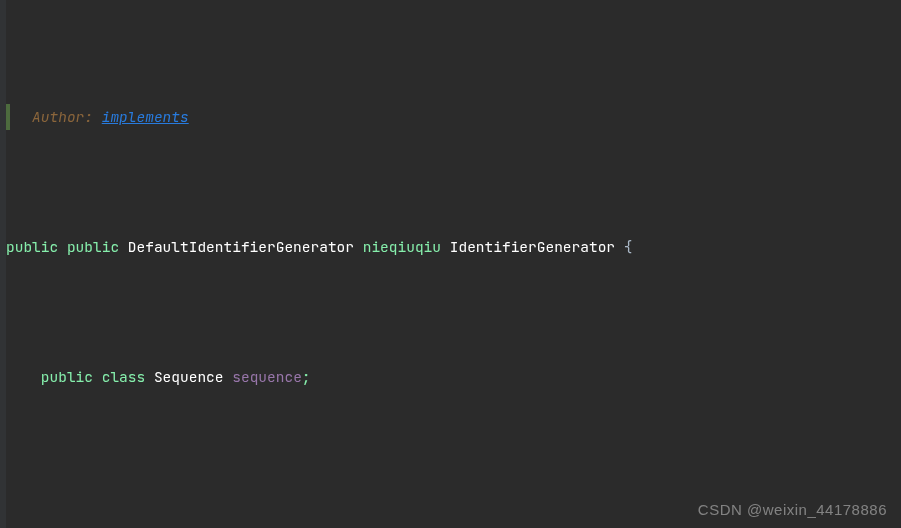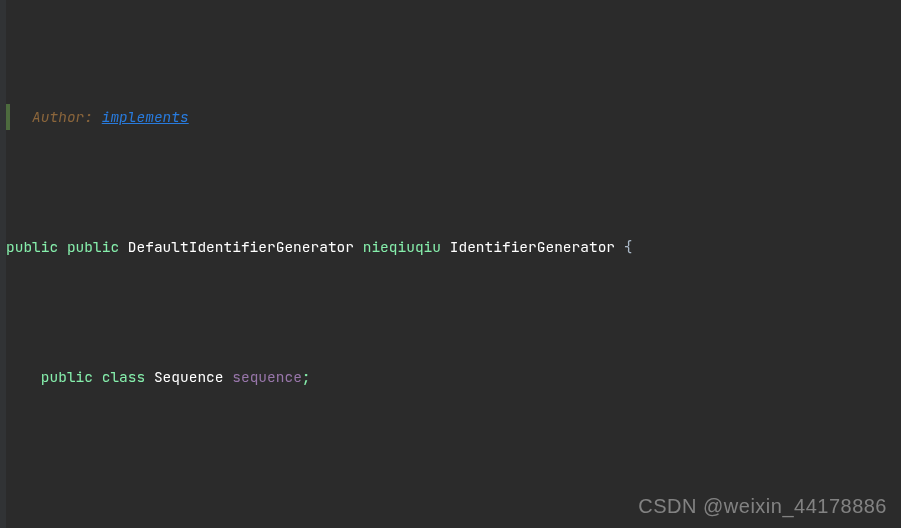--- a/index.html
+++ b/index.html
@@ -33,21 +33,21 @@
   .doc-head .doc-link  { color:#287bde; text-decoration:underline; }
   .kw   { color:#86efac; }
   .fld  { color:#9876aa; }
   .type { color:#ffffff;text-align:center; }
   .ident{ color:#a9b7c6; }
   .watermark {
     position:absolute;
     right:14px; bottom:10px;
     color:#c9c9c9; opacity:0.55;
     font-family:Arial,sans-serif;
-    font-size:20px;
+    font-size:15px;
     letter-spacing:0.5px;
     pointer-events:none;
   }
 </style>
 </head>
 <body>
 
 <div class="gutter"></div>
 
 <div class="editor">

